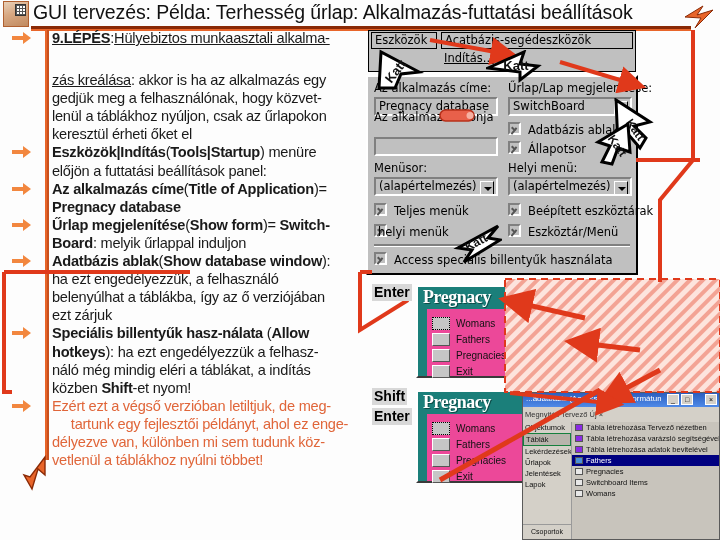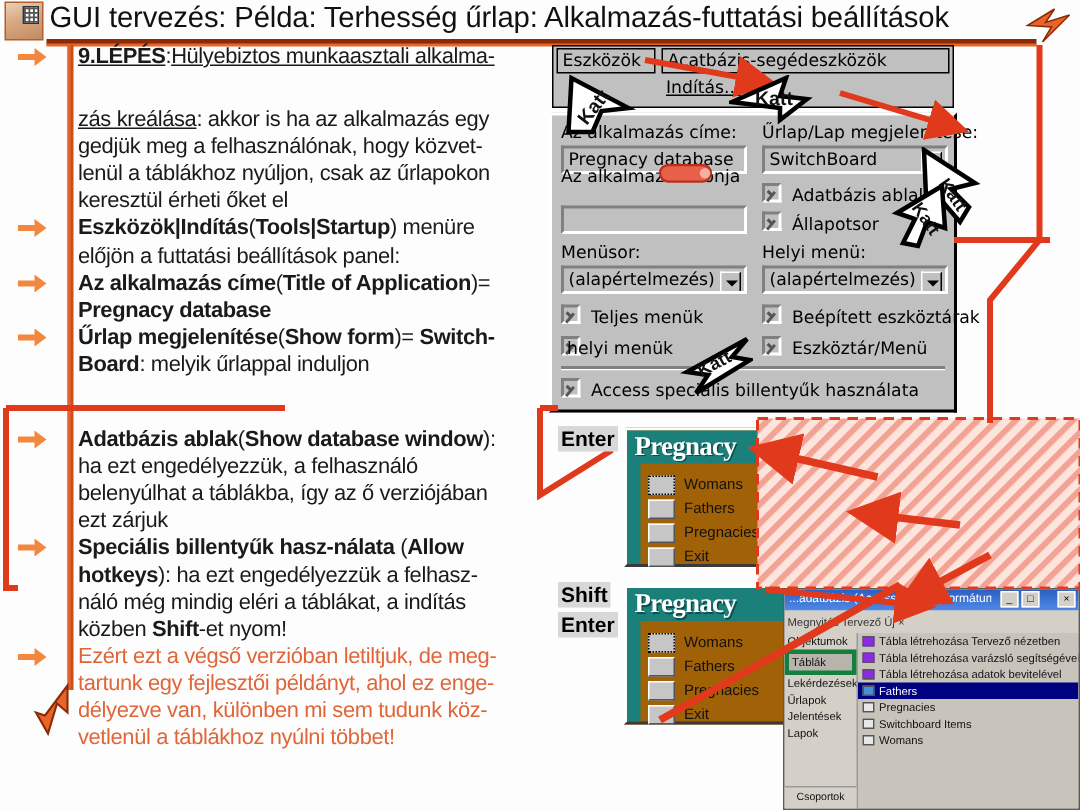--- a/index.html
+++ b/index.html
@@ -82,21 +82,21 @@
   .chk.on:after{content:"";position:absolute;left:1px;top:4px;width:5px;
       height:2px;background:#555;transform:rotate(45deg);}
   .chk.on:before{content:"";position:absolute;left:3px;top:3px;width:2px;
       height:8px;background:#555;transform:rotate(40deg);}
   .ctxt{position:absolute;font-size:11.5px;color:#000;white-space:nowrap;
       line-height:13px;}
   .dsep{position:absolute;height:2px;background:#808080;
       border-bottom:1px solid #fff;}
 
   
-  .pf{position:absolute;width:112px;height:93px;background:#a16207;
+  .pf{position:absolute;width:112px;height:93px;background:#ec4899;
       border:2px solid;border-color:#ffffff #3a3a3a #3a3a3a #ffffff;
       box-sizing:border-box;}
   .pf .tb{position:absolute;left:0;top:0;width:100%;height:22px;
       background:#1b7f7a;}
   .pf .tb span{position:absolute;left:5px;top:0px;font-size:18px;
       font-weight:bold;color:#ffffff;font-family:"Liberation Serif","DejaVu Serif",serif;
       letter-spacing:-0.5px;text-shadow:1px 1px 0 #0d4c49;}
   .pf .lstrip{position:absolute;left:0;top:22px;width:9px;bottom:0;
       background:#1b7f7a;}
   .pf .row{position:absolute;left:14px;width:18px;height:13px;
@@ -118,21 +118,21 @@
       border:1px solid #fff;box-sizing:border-box;font-size:7px;
       text-align:center;line-height:9px;color:#000;}
   #acc .tool{position:absolute;left:0;top:14px;right:0;height:15px;
       background:#d4d0c8;border-bottom:1px solid #9a9a9a;font-size:7.5px;
       color:#333;line-height:15px;padding-left:2px;white-space:nowrap;
       overflow:hidden;}
   #acc .side{position:absolute;left:0;top:29px;width:48px;bottom:0;
       background:#d4d0c8;border-right:1px solid #9a9a9a;}
   #acc .side div{position:relative;font-size:7.5px;color:#111;
       padding:1px 2px;white-space:nowrap;overflow:hidden;}
-  #acc .side div.sel{background:#b8b4ac;border:3px solid #15803d;
+  #acc .side div.sel{background:#b8b4ac;border:1px solid #15803d;
       box-sizing:border-box;}
   #acc .list{position:absolute;left:49px;top:29px;right:0;bottom:0;
       background:#c8c4bc;overflow:hidden;}
   #acc .list div{position:relative;font-size:7.5px;color:#111;
       padding:1px 2px 1px 14px;white-space:nowrap;overflow:hidden;}
   #acc .list div.sel{background:#000080;color:#fff;}
   #acc .ico{position:absolute;left:3px;top:2px;width:8px;height:7px;
       border:1px solid #555;box-sizing:border-box;}
   #acc .ico.t1{background:#e8e8e8;}
   #acc .ico.t2{background:#8a2be2;}
@@ -196,42 +196,42 @@
             <path d="M0 4 L11 4 L11 0 L19 6 L11 12 L11 8 L0 8 Z" fill="#f2873f"></path>
           </svg>
         </span><span class="b">Az alkalmazás címe</span><span>(</span><span class="b">Title of Application</span><span>)=</span></div>
       <div class="ln" style="position: relative;"><span class="b">Pregnacy database</span></div>
       <div class="ln" style="position: relative;"><span class="bullet" style="left: -40px; top: 3px;">
           <svg width="20" height="12" viewBox="0 0 20 12">
             <path d="M0 4 L11 4 L11 0 L19 6 L11 12 L11 8 L0 8 Z" fill="#f2873f"></path>
           </svg>
         </span><span class="b">Űrlap megjelenítése</span><span>(</span><span class="b">Show form</span><span>)= </span><span class="b">Switch-</span></div>
       <div class="ln" style="position: relative;"><span class="b">Board</span><span>: melyik űrlappal induljon</span></div>
-      <div class="ln" style="position: relative; margin-top: 32px;"><span class="bullet" style="left: -40px; top: 3px;">
+      <div class="ln" style="position: relative;"><span class="bullet" style="left: -40px; top: 3px;">
           <svg width="20" height="12" viewBox="0 0 20 12">
             <path d="M0 4 L11 4 L11 0 L19 6 L11 12 L11 8 L0 8 Z" fill="#f2873f"></path>
           </svg>
         </span><span class="b">Adatbázis ablak</span><span>(</span><span class="b">Show database window</span><span>):</span></div>
       <div class="ln" style="position: relative;"><span>ha ezt engedélyezzük, a felhasználó</span></div>
       <div class="ln" style="position: relative;"><span>belenyúlhat a táblákba, így az ő verziójában</span></div>
       <div class="ln" style="position: relative;"><span>ezt zárjuk</span></div>
       <div class="ln" style="position: relative;"><span class="bullet" style="left: -40px; top: 3px;">
           <svg width="20" height="12" viewBox="0 0 20 12">
             <path d="M0 4 L11 4 L11 0 L19 6 L11 12 L11 8 L0 8 Z" fill="#f2873f"></path>
           </svg>
         </span><span class="b">Speciális billentyűk hasz-nálata</span><span> (</span><span class="b">Allow</span></div>
       <div class="ln" style="position: relative;"><span class="b">hotkeys</span><span>): ha ezt engedélyezzük a felhasz-</span></div>
       <div class="ln" style="position: relative;"><span>náló még mindig eléri a táblákat, a indítás</span></div>
       <div class="ln" style="position: relative;"><span>közben </span><span class="b">Shift</span><span>-et nyom!</span></div>
       <div class="ln" style="position: relative;"><span class="bullet" style="left: -40px; top: 3px;">
           <svg width="20" height="12" viewBox="0 0 20 12">
             <path d="M0 4 L11 4 L11 0 L19 6 L11 12 L11 8 L0 8 Z" fill="#f2873f"></path>
           </svg>
         </span><span class="org">Ezért ezt a végső verzióban letiltjuk, de meg-</span></div>
-      <div class="ln" style="position: relative;"><span class="org">tartunk egy fejlesztői példányt, ahol ez enge-</span></div>
+      <div class="ln" style="position: relative; text-align: center;"><span class="org">tartunk egy fejlesztői példányt, ahol ez enge-</span></div>
       <div class="ln" style="position: relative;"><span class="org">délyezve van, különben mi sem tudunk köz-</span></div>
       <div class="ln" style="position: relative;"><span class="org">vetlenül a táblákhoz nyúlni többet!</span></div>
     </div>
 
   <div id="menubox" class="w9">
     <div class="mi" style="left:2px;top:1px;width:66px;">Eszközök</div>
     <div class="mi" style="left:72px;top:1px;width:192px;">Acatbázis-segédeszközök</div>
     <div class="mi" style="left:72px;top:20px;width:192px;border:none;
          text-decoration:underline;">Indítás...</div>
   </div>

